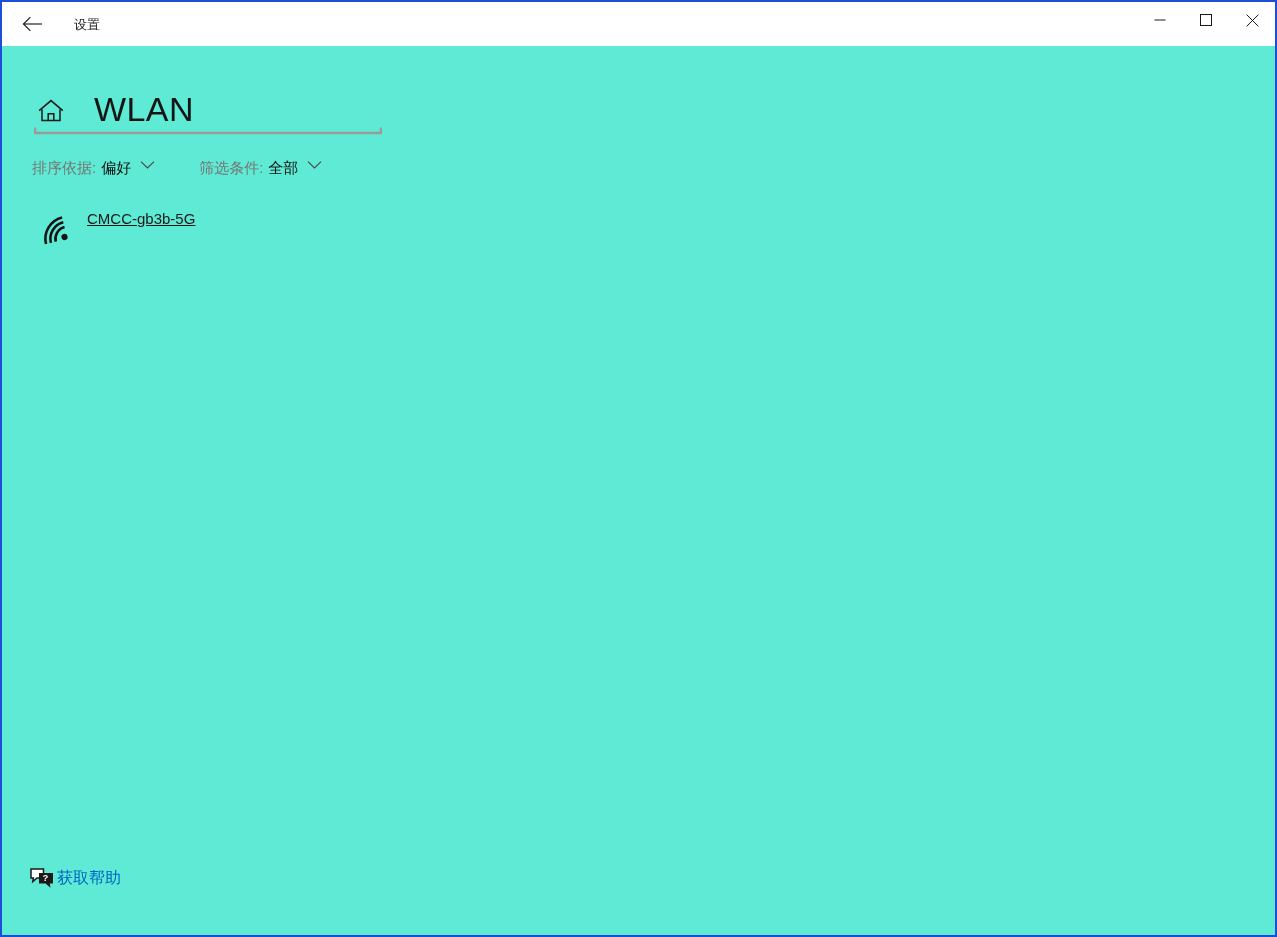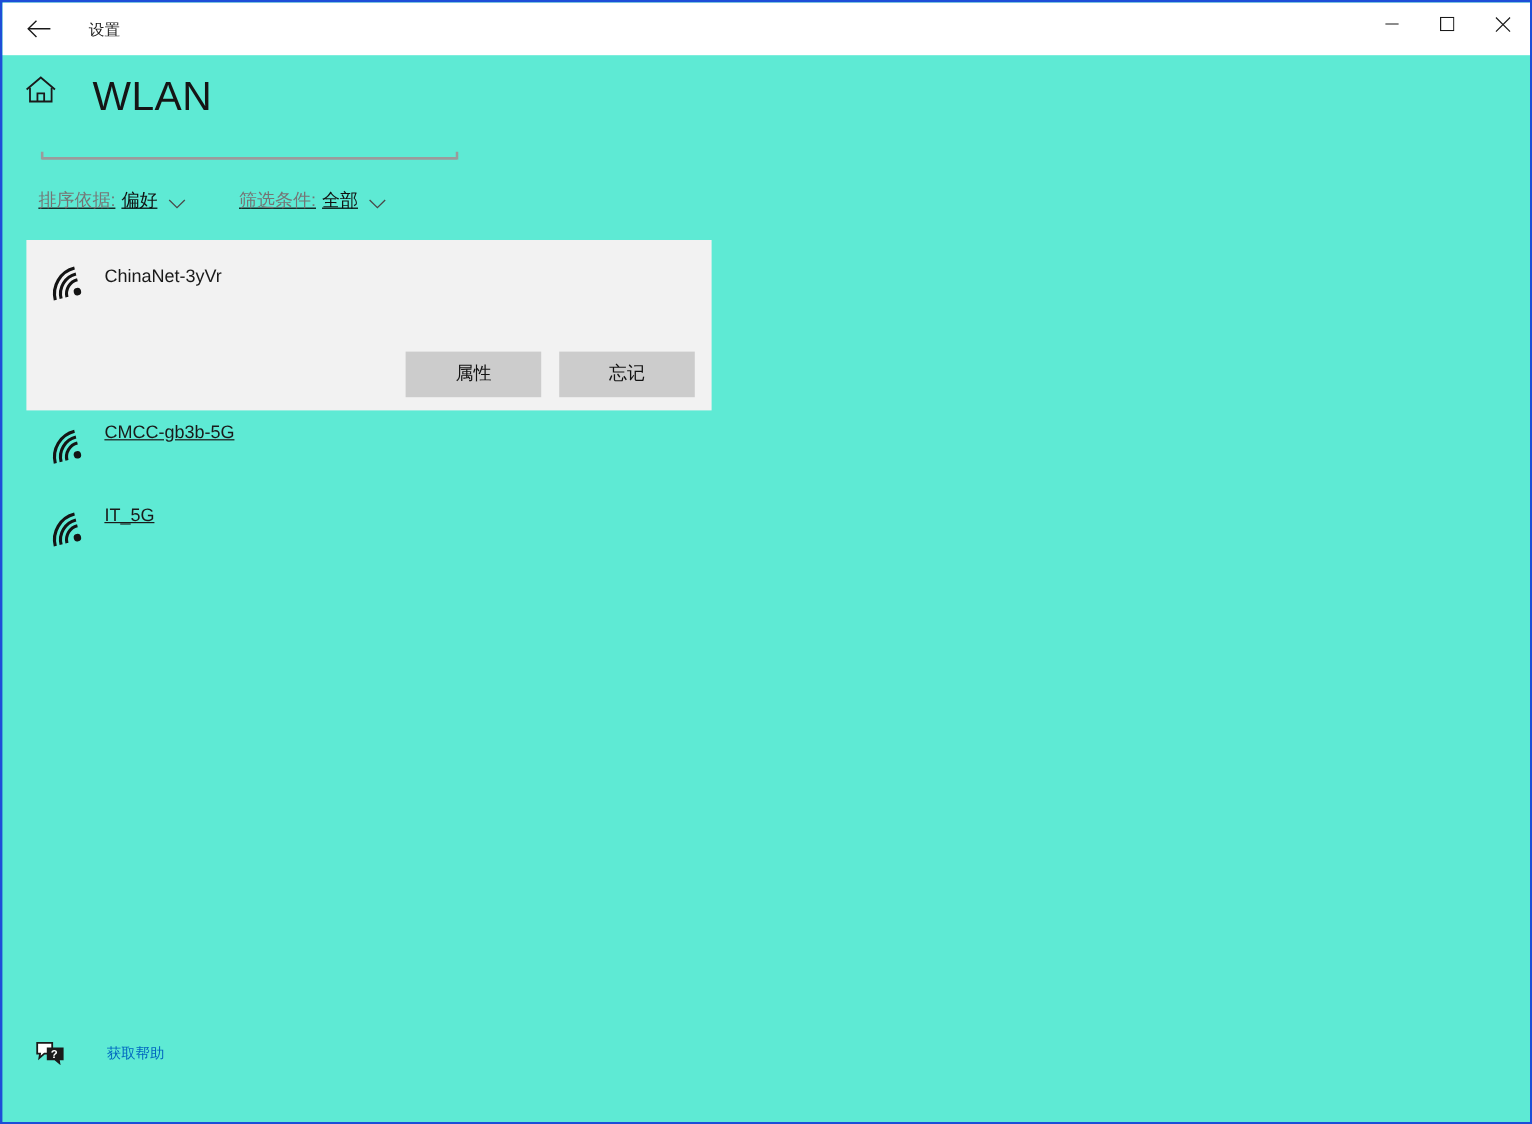--- a/index.html
+++ b/index.html
@@ -65,22 +65,22 @@
     cursor: default;
   }
   .caption-btn svg { display: block; }
 
   
   .page-header {
     position: relative;
     margin-top: 18px;
     height: 62px;
     display: flex;
-    align-items: flex-start;
-    padding-left: 19px;
+    align-items: flex-end;
+    padding-left: 36px;
   }
   .home-icon {
     width: 26px;
     height: 26px;
     display: flex;
     align-items: center;
     justify-content: center;
     margin-right: 30px;
     cursor: pointer;
   }
@@ -106,23 +106,22 @@
     left: 30px;
     top: 158px;
     display: flex;
     align-items: center;
     font-size: 15px;
     line-height: 1;
     white-space: nowrap;
   }
   .filter-group {
     display: flex;
-    align-items: flex-end;
-    cursor: pointer;
-    text-decoration: underline;
+    align-items: flex-start;
+    cursor: pointer;
   }
   .filter-group + .filter-group { margin-left: 44px; }
   .filter-label {
     color: #757575;
   }
   .filter-value {
     color: #111111;
     margin-left: 5px;
   }
   .chev {
@@ -225,22 +224,22 @@
     cursor: pointer;
   }
   .help-icon {
     width: 28px;
     height: 28px;
     display: flex;
     align-items: center;
     justify-content: center;
   }
   .help-text {
-    margin-left: 32px;
-    font-size: 12px;
+    margin-left: 0;
+    font-size: 16px;
     color: #0067c0;
     line-height: 1;
     white-space: nowrap;
   }
 </style>
 </head>
 <body>
 
 <div class="window">
 
@@ -315,72 +314,40 @@
       <span class="chev">
         <svg width="15" height="10" viewBox="0 0 15 10" aria-hidden="true">
           <path d="M1 1.6 L7.5 8 L14 1.6" stroke="#4a4a4a" stroke-width="1.1" fill="none" stroke-linecap="butt" stroke-linejoin="miter"></path>
         </svg>
       </span>
     </div>
   </div>
 
   <div class="net-list">
 
-    <div class="net-item selected">
-      <div class="selected-top">
-        <div class="wifi">
-          <svg width="40" height="34" viewBox="0 0 40 34" aria-hidden="true">
-            <g transform="rotate(-14 20 17)">
-              <path d="M6 28 A22 22 0 0 1 28 6" stroke="#141414" stroke-width="2.6" fill="none" stroke-linecap="butt"></path>
-              <path d="M11 28 A17 17 0 0 1 28 11" stroke="#141414" stroke-width="2.6" fill="none" stroke-linecap="butt"></path>
-              <path d="M16 28 A12 12 0 0 1 28 16" stroke="#141414" stroke-width="2.6" fill="none" stroke-linecap="butt"></path>
-              <circle cx="25.6" cy="25.6" r="3.1" fill="#141414"></circle>
-            </g>
-          </svg>
-        </div>
-        <div class="net-name">ChinaNet-3yVr</div>
-      </div>
-      <div class="btn-row">
-        <button class="gbtn">属性</button>
-        <button class="gbtn">忘记</button>
-      </div>
-    </div>
 
     <div class="net-item plain">
       <div class="wifi">
         <svg width="40" height="34" viewBox="0 0 40 34" aria-hidden="true">
           <g transform="rotate(-14 20 17)">
             <path d="M6 28 A22 22 0 0 1 28 6" stroke="#141414" stroke-width="2.6" fill="none"></path>
             <path d="M11 28 A17 17 0 0 1 28 11" stroke="#141414" stroke-width="2.6" fill="none"></path>
             <path d="M16 28 A12 12 0 0 1 28 16" stroke="#141414" stroke-width="2.6" fill="none"></path>
             <circle cx="25.6" cy="25.6" r="3.1" fill="#141414"></circle>
           </g>
         </svg>
       </div>
       <div class="net-name">CMCC-gb3b-5G</div>
     </div>
 
 
 
 
 
 
-    <div class="net-item plain">
-      <div class="wifi">
-        <svg width="40" height="34" viewBox="0 0 40 34" aria-hidden="true">
-          <g transform="rotate(-14 20 17)">
-            <path d="M6 28 A22 22 0 0 1 28 6" stroke="#141414" stroke-width="2.6" fill="none"></path>
-            <path d="M11 28 A17 17 0 0 1 28 11" stroke="#141414" stroke-width="2.6" fill="none"></path>
-            <path d="M16 28 A12 12 0 0 1 28 16" stroke="#141414" stroke-width="2.6" fill="none"></path>
-            <circle cx="25.6" cy="25.6" r="3.1" fill="#141414"></circle>
-          </g>
-        </svg>
-      </div>
-      <div class="net-name">IT_5G</div>
-    </div>
 
   </div>
 
   <div class="help-row">
     <div class="help-icon">
       <svg width="28" height="24" viewBox="0 0 28 24" aria-hidden="true">
         <path d="M2 3 h12.5 v9 h-6.5 l-4.2 3.6 0.6 -3.6 h-2.4 z" fill="#ffffff" stroke="#1a1a1a" stroke-width="1.5" stroke-linejoin="miter"></path>
         <path d="M10 7 h14 v10.5 h-3.2 l0.7 4.2 -5 -4.2 h-6.5 z" fill="#1a1a1a"></path>
         <text x="16.3" y="15.4" font-family="'Liberation Sans', sans-serif" font-size="9.5" font-weight="bold" fill="#ffffff" text-anchor="middle">?</text>
       </svg>

